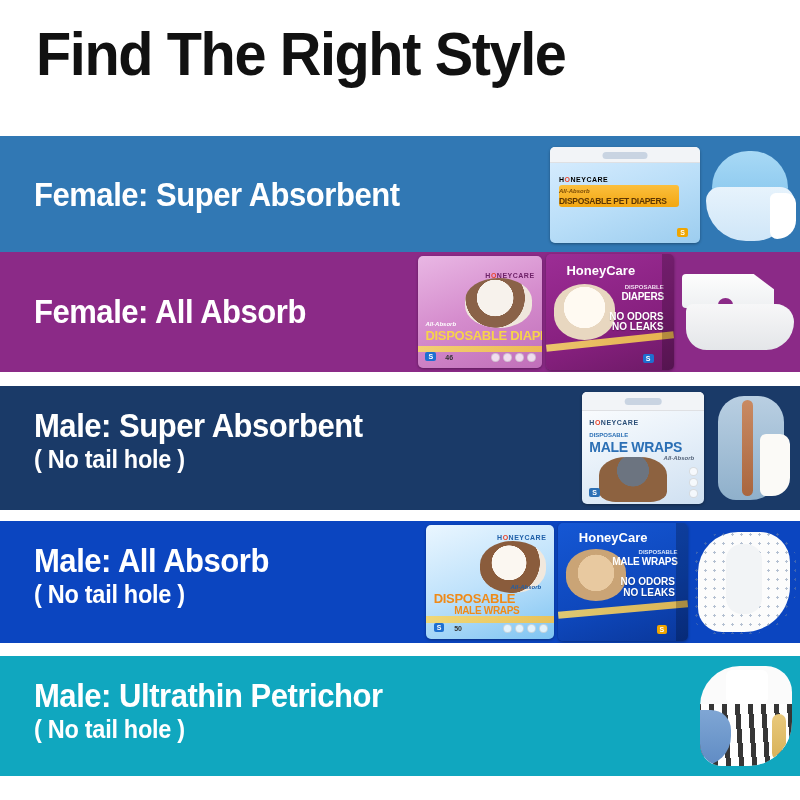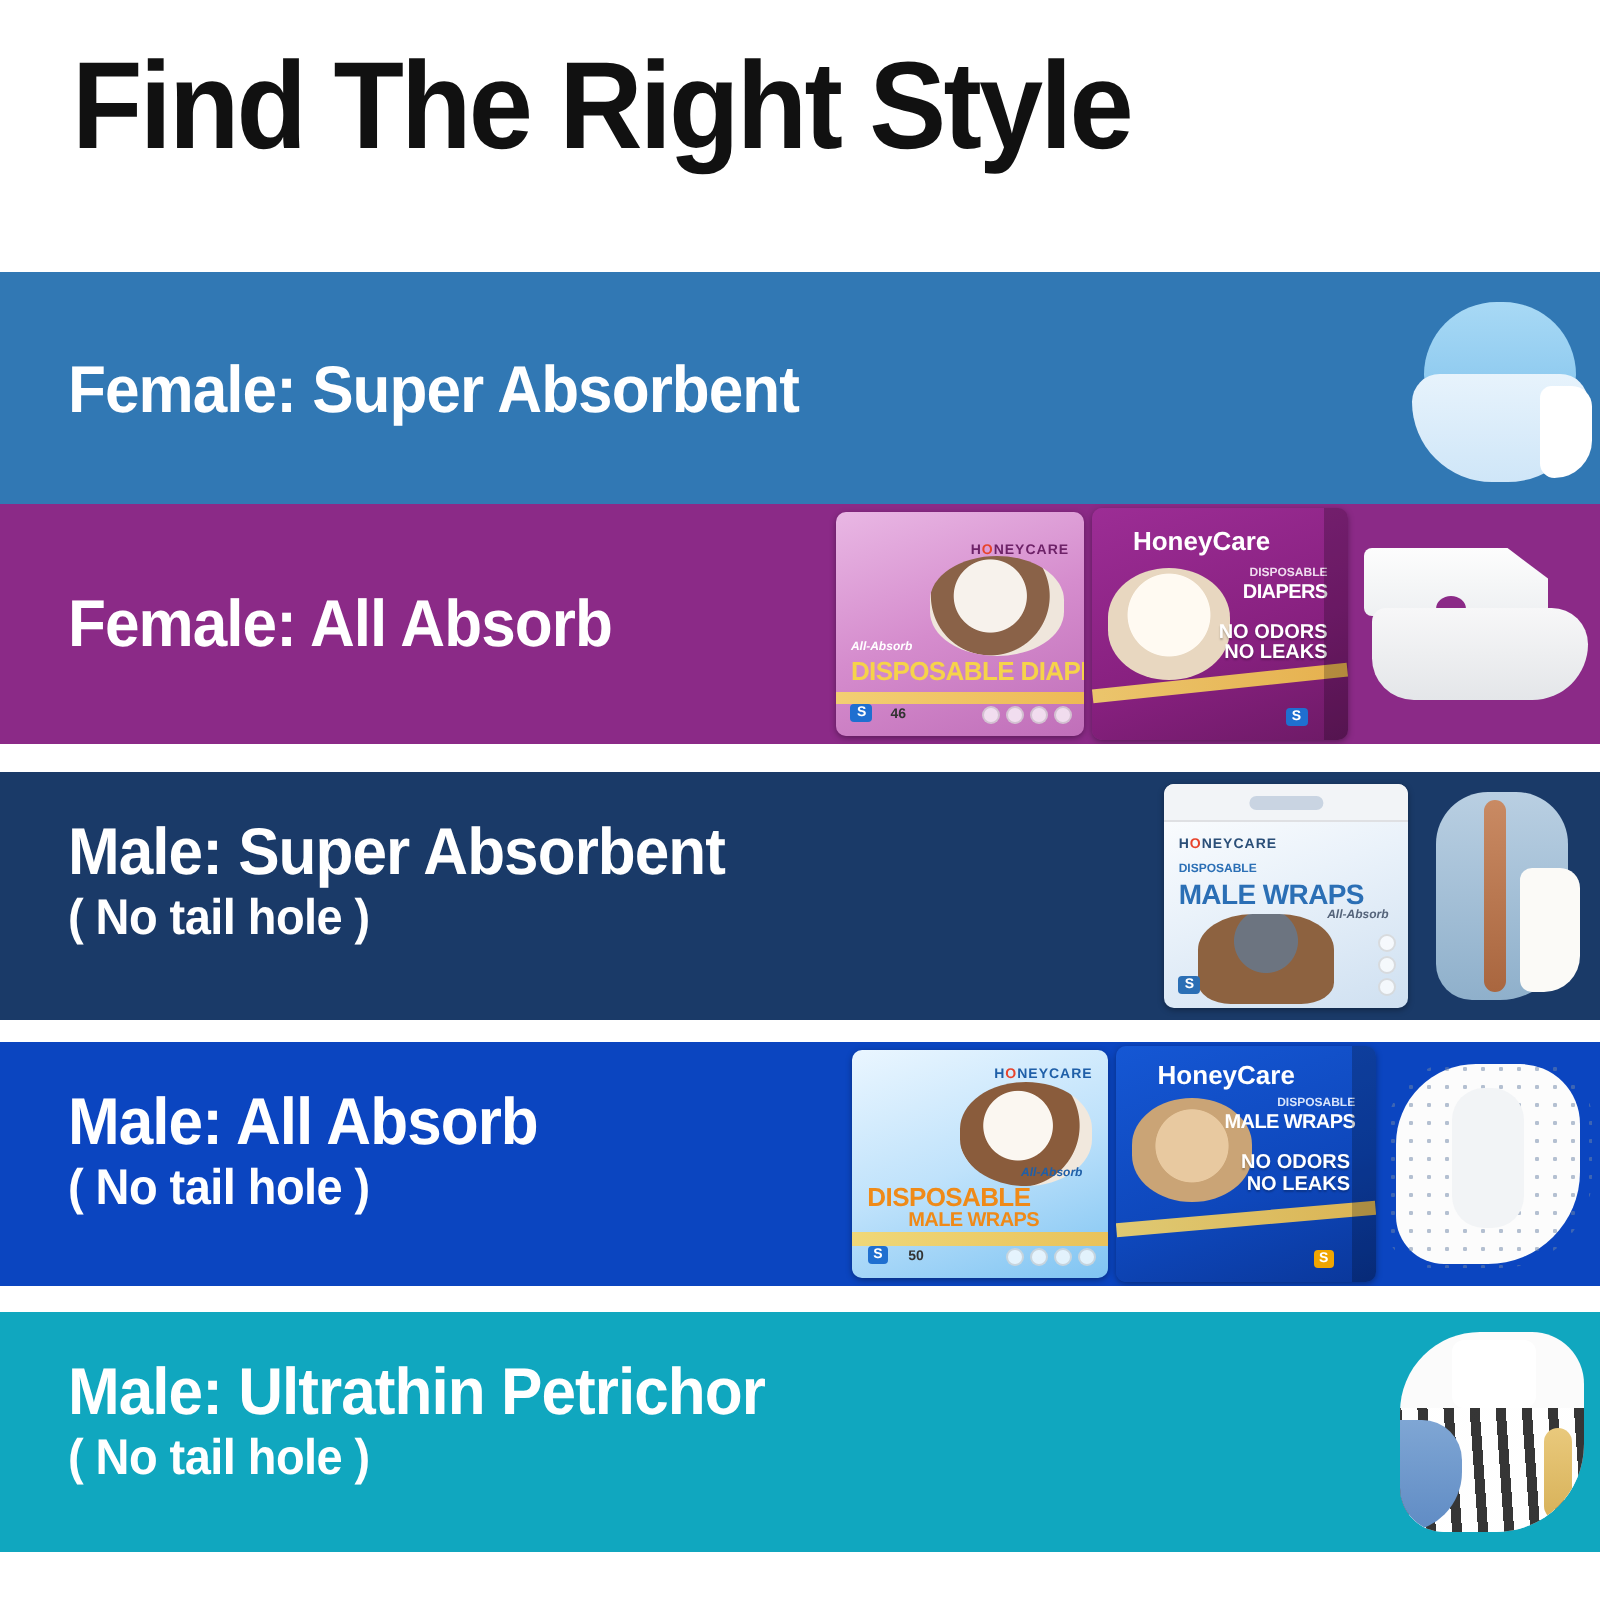--- a/index.html
+++ b/index.html
@@ -325,20 +325,31 @@
 <body>
 
 <div id="page-title">Find The Right Style</div>
 
 <div class="band single" id="band-1" style="top: 136px; height: 118px; background: rgb(49, 120, 180);">
   <div class="band-label">
     <span class="main">Female: Super Absorbent</span>
   </div>
   <div class="products">
 
+    <div class="pkg" id="pkg-1" style="width:150px;height:96px">
+      <div class="hdr"></div>
+      <div class="handle"></div>
+      <div class="brand" style="top:30%">
+        H<span class="o">O</span>NEYCARE
+      </div>
+      <div class="orangebar"></div>
+      <div class="t1" style="top:43%;color:#7a4a05">All-Absorb</div>
+      <div class="t2" style="top:51%;font-size:8.5px;color:#5b3503">DISPOSABLE PET DIAPERS</div>
+      <div class="sizebox" style="left:auto;right:8%;background:#f0a500">S</div>
+    </div>
 
     <div class="prod" id="prod-1">
       <div class="waist"></div>
       <div class="body"></div>
       <div class="cuff"></div>
     </div>
 
   </div>
 </div>
 

